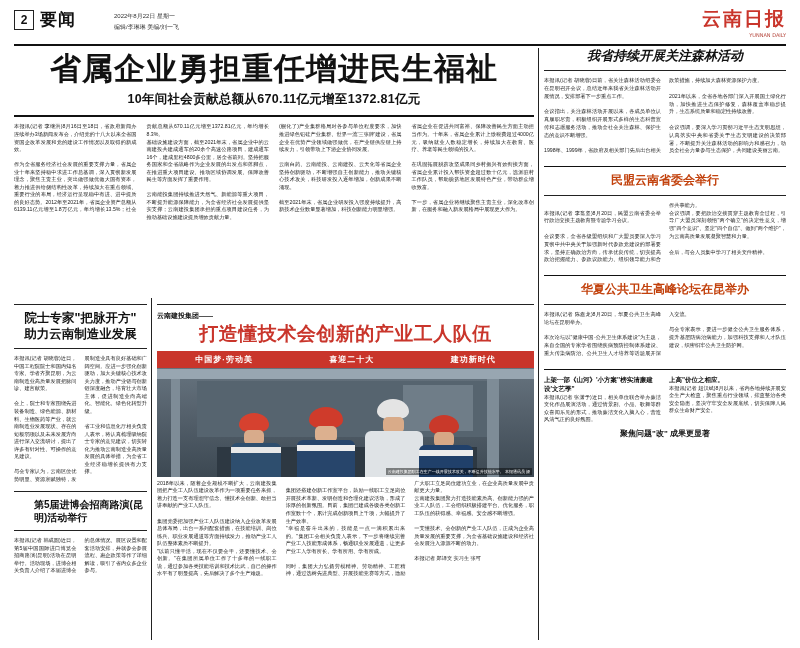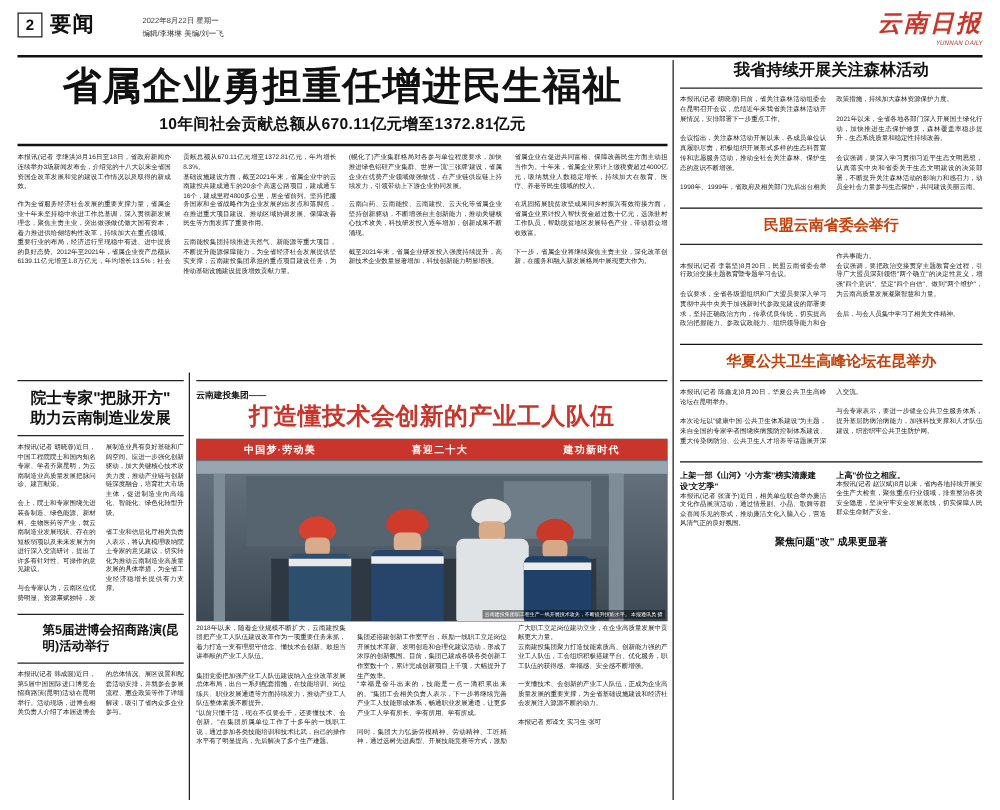--- a/index.html
+++ b/index.html
@@ -22,21 +22,21 @@
     letter-spacing:1px;
   }
   .masthead-date{
     position:absolute;left:100px;top:4px;font-size:6px;color:#333;white-space:nowrap;
   }
   .masthead-editors{
     position:absolute;left:100px;top:15px;font-size:6px;color:#333;white-space:nowrap;
   }
   .nameplate{
     position:absolute;right:0;top:-2px;font-size:19px;font-weight:bold;color:#c9352b;
-    letter-spacing:2px;font-family:"DejaVu Sans",sans-serif;font-style:italic;
+    letter-spacing:2px;font-family:"DejaVu Sans",sans-serif;
   }
   .nameplate small{display:block;font-size:5px;color:#b5463c;letter-spacing:0;text-align:right;font-weight:normal;}
   
   .body{position:absolute;left:0;top:40px;width:772px;height:592px;}
   .col-left{position:absolute;left:0;top:0;width:520px;height:592px;}
   .col-right{position:absolute;left:530px;top:0;width:242px;height:592px;}
   .vrule{position:absolute;left:524px;top:0;width:1px;height:592px;background:#222;}
   
   .lead-head{
     font-size:31px;font-weight:bold;color:#111;letter-spacing:1px;line-height:1.08;
@@ -63,40 +63,40 @@
   .sec-sub{font-size:10px;font-weight:bold;color:#111;line-height:1.3;margin-left:20px;}
   .text2{
     column-count:2;column-gap:8px;font-size:5.2px;line-height:1.45;color:#222;text-align:justify;
   }
   .kicker{font-size:7px;color:#111;font-weight:bold;margin-bottom:2px;}
   .redhead{
     font-size:19px;font-weight:bold;color:#c9352b;text-align:center;line-height:1.15;
     letter-spacing:0.5px;
   }
   
-  .photo-wrap{position:relative;width:100%;height:146px;margin:6px 0 3px 0;overflow:hidden;background:#4a5a6a;}
+  .photo-wrap{position:relative;width:100%;height:126px;margin:6px 0 3px 0;overflow:hidden;background:#4a5a6a;}
   .photo-banner{
     position:absolute;left:0;top:0;width:100%;height:17px;background:#c9352b;color:#fff;
     font-size:8px;font-weight:bold;display:flex;align-items:center;justify-content:space-around;
     letter-spacing:1px;z-index:3;
   }
   .photo-caption-strip{
     position:absolute;right:2px;bottom:2px;background:rgba(0,0,0,.45);color:#fff;font-size:4px;
     padding:1px 2px;max-width:150px;line-height:1.3;z-index:3;
   }
   .scene{position:absolute;inset:0;}
   .scene .bg{position:absolute;inset:0;background:linear-gradient(180deg,#6d7b86 0%,#57636e 45%,#3c4852 100%);}
   .scene .pipe{position:absolute;background:#8c9aa5;}
   .scene .dark{position:absolute;background:#2f3a44;}
   .helmet{position:absolute;border-radius:50% 50% 45% 45%/60% 60% 40% 40%;}
   .person{position:absolute;}
   .body-suit{position:absolute;border-radius:6px 6px 2px 2px;}
   
   .rblock{padding-bottom:4px;}
-  .rhead{font-size:13px;font-weight:bold;color:#111;text-align:center;line-height:1.25;}
+  .rhead{font-size:13px;font-weight:bold;color:#111;text-align:center;line-height:1.25;font-style:italic;}
   .rhead-sm{font-size:12px;font-weight:bold;color:#c2410c;text-align:center;line-height:1.3;}
   .rtext2{column-count:2;column-gap:8px;font-size:5.2px;line-height:1.5;color:#222;text-align:justify;}
   .bottom-note{font-size:5.2px;line-height:1.45;color:#222;text-align:justify;}
   .mini-title{font-size:6.5px;font-weight:bold;color:#111;}
 </style>
 </head>
 <body>
 
 <div class="page">
  <div class="paper">

